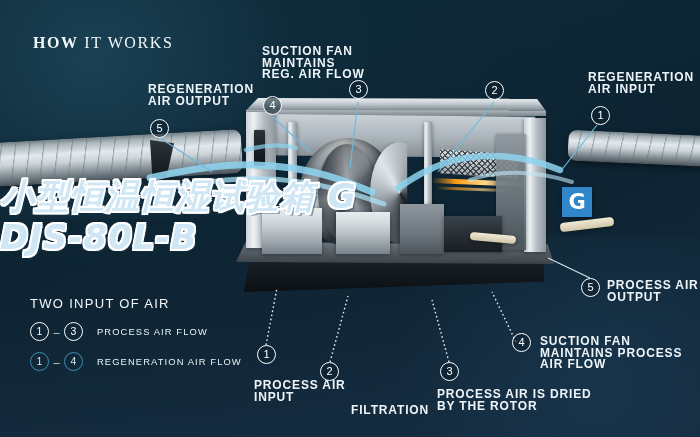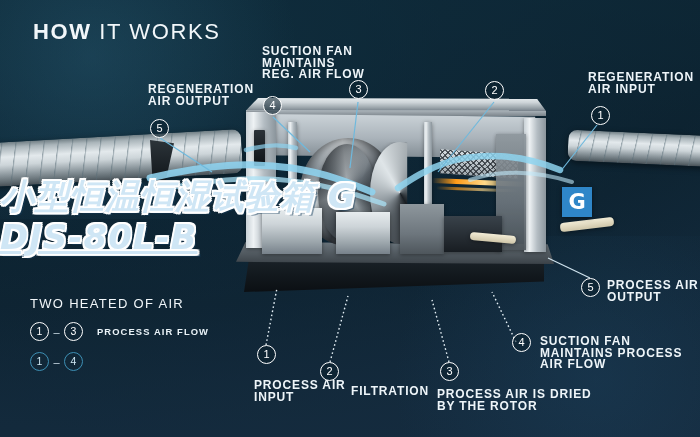--- a/index.html
+++ b/index.html
@@ -16,22 +16,22 @@
     background:linear-gradient(170deg, rgba(14,43,58,.85) 0%, rgba(12,34,47,.2) 45%, rgba(22,44,64,.85) 100%);
     pointer-events:none;}
   .bg-glow{position:absolute;left:-8%;top:-12%;width:60%;height:62%;
     background:radial-gradient(circle at 35% 40%, rgba(52,112,140,.30), rgba(0,0,0,0) 65%);
     pointer-events:none;}
   .bg-glow2{position:absolute;right:-10%;bottom:-14%;width:62%;height:60%;
     background:radial-gradient(circle at 60% 55%, rgba(30,70,100,.35), rgba(0,0,0,0) 68%);
     pointer-events:none;}
 
   
-  .headline{position:absolute;left:33px;top:19px;font-size:22px;letter-spacing:1.6px;
-    font-weight:300;color:#f2f7fa;white-space:nowrap;}
+  .headline{position:absolute;left:33px;top:34px;font-size:16px;letter-spacing:1.6px;
+    font-weight:300;color:#f2f7fa;white-space:nowrap;font-family:Liberation Serif, serif;}
   .headline b{font-weight:700;}
 
   
   #illus{position:absolute;left:0;top:92px;width:700px;height:250px;}
 
   
   .duct{position:absolute;border-radius:9px;
     background:
       repeating-linear-gradient(100deg, rgba(255,255,255,.0) 0px, rgba(255,255,255,.0) 12px,
         rgba(90,110,120,.55) 12.5px, rgba(255,255,255,.0) 14px),
@@ -70,36 +70,36 @@
 
   
   .cl{position:absolute;font-size:12px;letter-spacing:.85px;font-weight:700;
     line-height:11.6px;color:#eef5f9;text-transform:uppercase;white-space:pre-line;}
 
   
   .legend-title{position:absolute;left:30px;top:296px;font-size:13px;letter-spacing:1.3px;
     font-weight:400;color:#f2f7fa;}
   .lrow{position:absolute;left:30px;display:flex;align-items:center;}
   .lrow .dash{width:9px;text-align:center;color:#cfe0ea;font-size:11px;margin:0 3px;}
-  .lrow .ltxt{margin-left:14px;font-size:9.4px;letter-spacing:1.1px;font-weight:700;color:#eaf3f8;}
+  .lrow .ltxt{margin-left:14px;font-size:9.4px;letter-spacing:1.1px;font-weight:400;color:#eaf3f8;}
   .lcirc{position:relative;width:19px;height:19px;border-radius:50%;border:1.5px solid #ffffff;
     color:#fff;font-size:10.5px;line-height:16px;text-align:center;}
   .lcirc.teal{border-color:#3d8fb4;color:#cfe7f3;}
 
   
   #wm{position:absolute;left:0;top:176px;width:609px;text-align:left;
     font-family:"DejaVu Sans","Liberation Sans",sans-serif;
     font-size:34px;font-weight:700;font-style:italic;line-height:41px;
     color:#cfe6f5;letter-spacing:1px;
     text-shadow:
       -1.6px 0 #ffffff, 1.6px 0 #ffffff, 0 -1.6px #ffffff, 0 1.6px #ffffff,
       -1.6px -1.6px #ffffff, 1.6px -1.6px #ffffff, -1.6px 1.6px #ffffff, 1.6px 1.6px #ffffff,
       3px 3px 0 rgba(20,60,90,.45);
     pointer-events:none;}
-  #wm .l2{display:block;text-decoration:underline;}
+  #wm .l2{display:block;}
 
   .gbadge{position:absolute;left:562px;top:187px;width:30px;height:30px;background:#2f86c8;
     color:#ffffff;font-weight:700;font-size:21px;line-height:30px;text-align:center;
     font-family:"DejaVu Sans","Liberation Sans",sans-serif;
     box-shadow:0 1px 4px rgba(0,0,0,.5);}
 </style>
 </head>
 <body>
 
 <div id="stage">
@@ -225,34 +225,35 @@
   <div class="num" style="left:512px;top:333px;">4</div>
   <div class="cl" style="left:540px;top:336px;">SUCTION FAN
 MAINTAINS PROCESS
 AIR FLOW</div>
 
   <div class="num" style="left:257px;top:345px;">1</div>
   <div class="cl" style="left:254px;top:380px;">PROCESS AIR
 INPUT</div>
 
   <div class="num" style="left:320px;top:362px;">2</div>
-  <div class="cl" style="left:351px;top:386px;">FILTRATION</div>
+  <div class="cl" style="left:351px;top:405px;">FILTRATION</div>
 
   <div class="num" style="left:440px;top:362px;">3</div>
   <div class="cl" style="left:437px;top:389px;">PROCESS AIR IS DRIED
 BY THE ROTOR</div>
 
-  <div class="legend-title">TWO HEATED OF AIR</div>
+  <div class="legend-title">TWO INPUT OF AIR</div>
 
   <div class="lrow" style="top:322px;">
     <span class="lcirc">1</span>
     <span class="dash">–</span>
     <span class="lcirc">3</span>
     <span class="ltxt">PROCESS AIR FLOW</span>
   </div>
 
   <div class="lrow" style="top:352px;">
     <span class="lcirc teal">1</span>
     <span class="dash">–</span>
     <span class="lcirc teal">4</span>
+    <span class="ltxt">REGENERATION AIR FLOW</span>
   </div>
 
 </div>
 
 </body></html>

